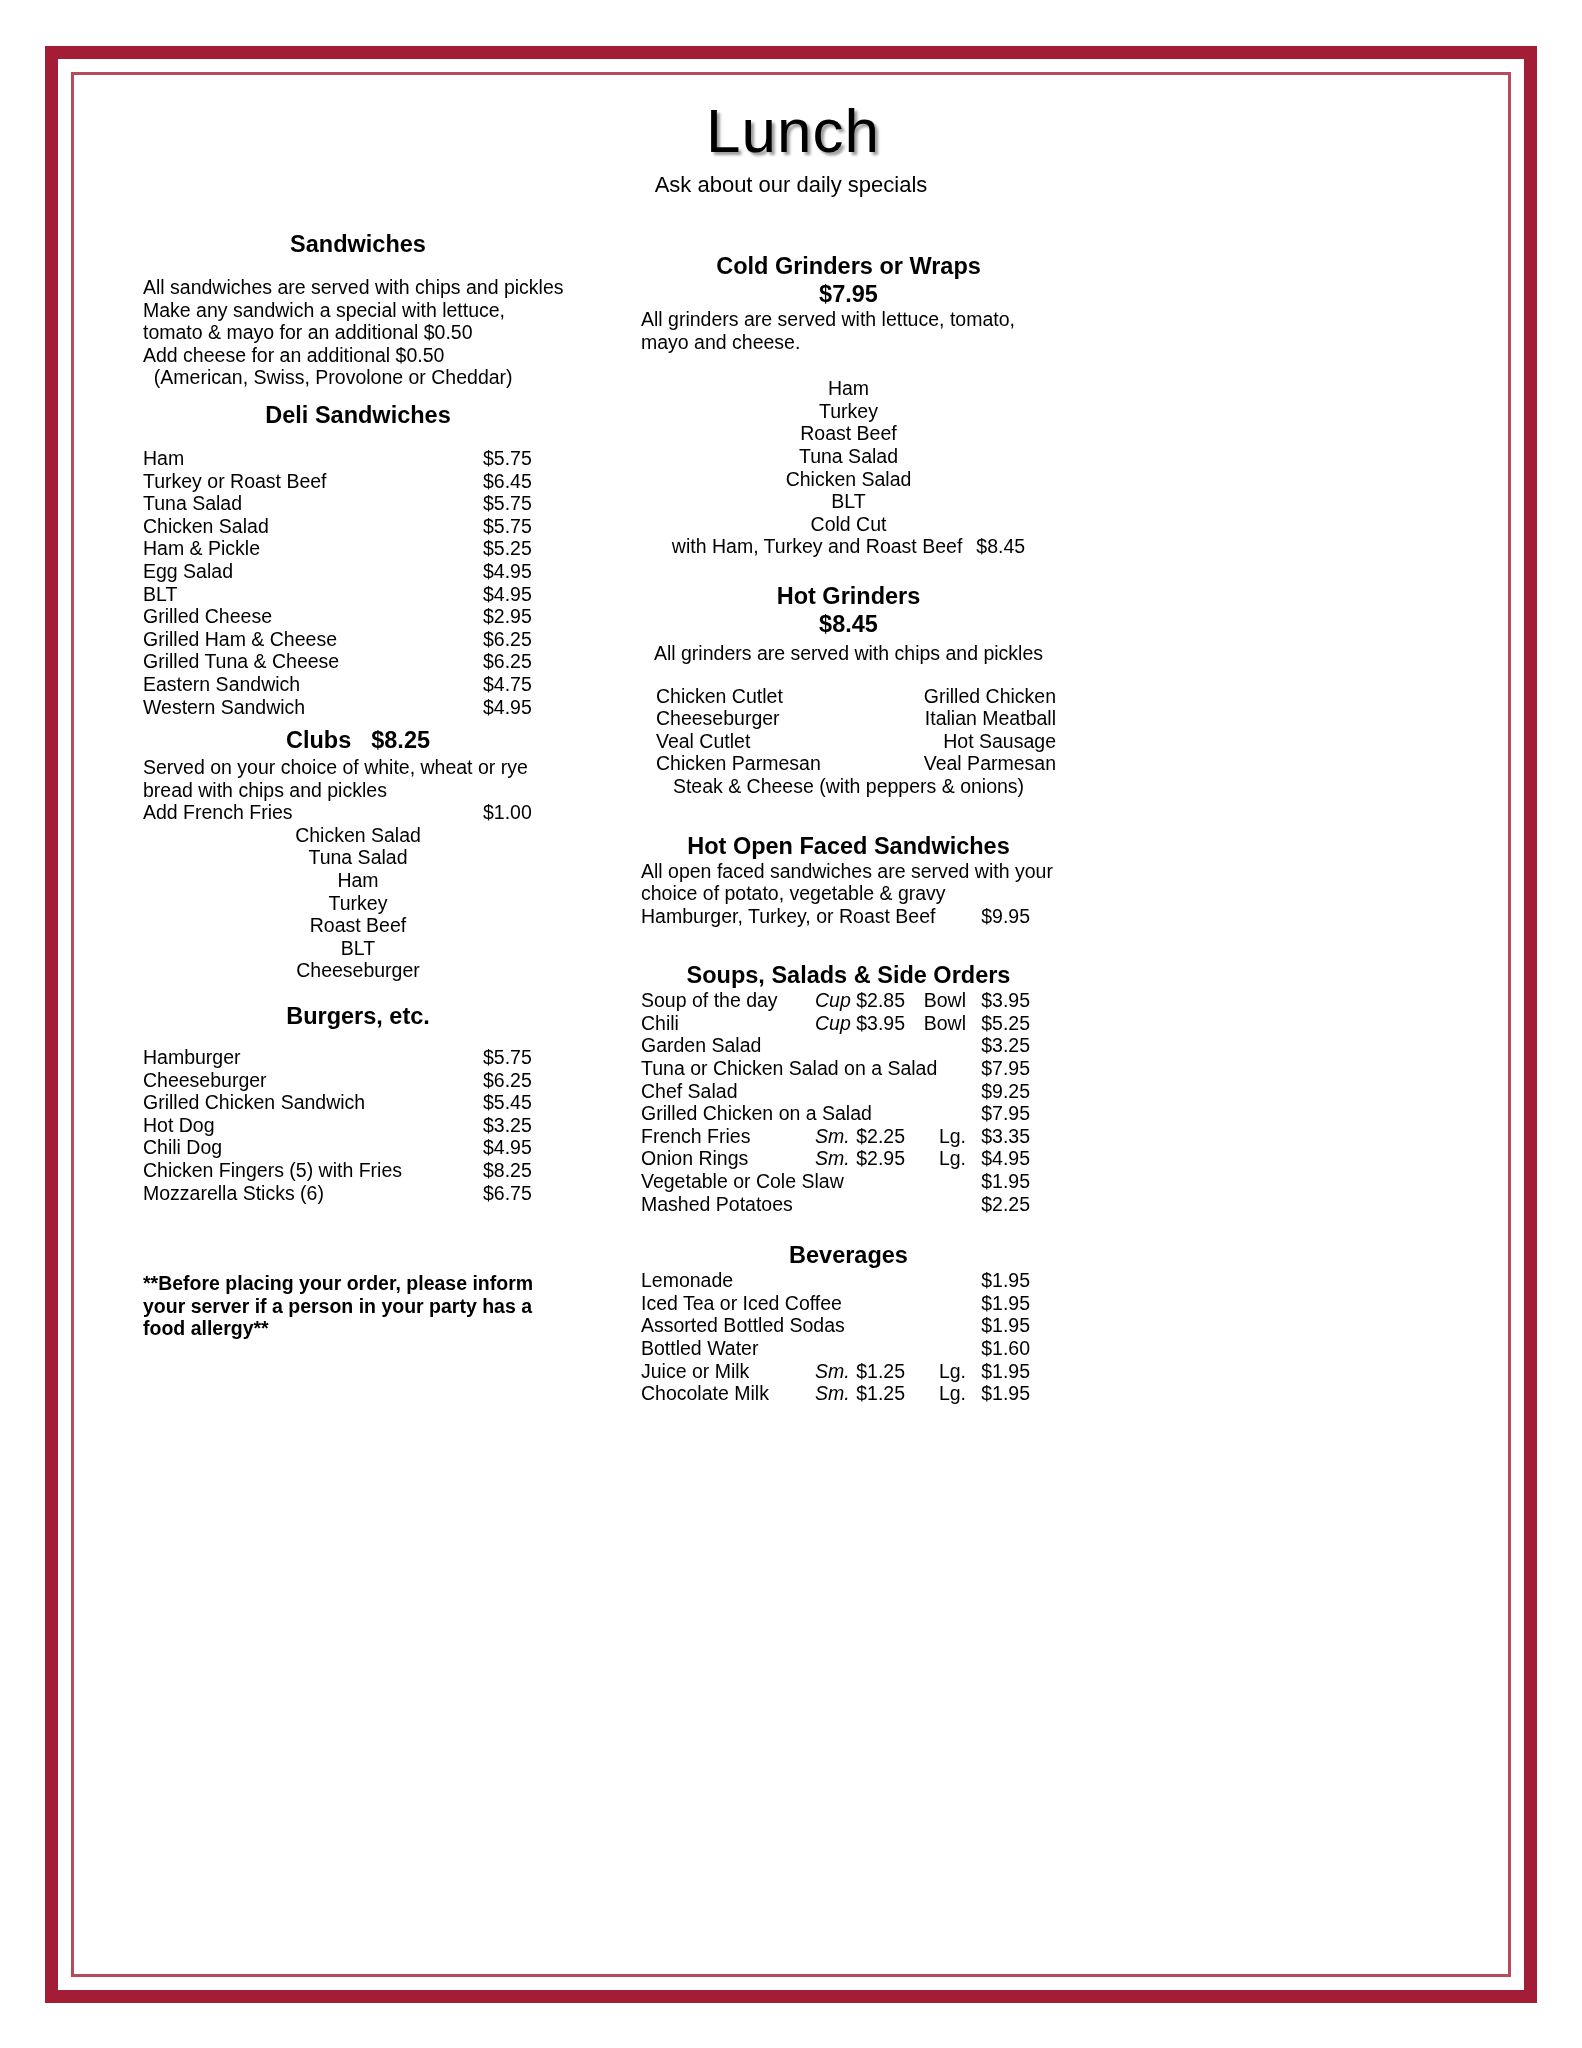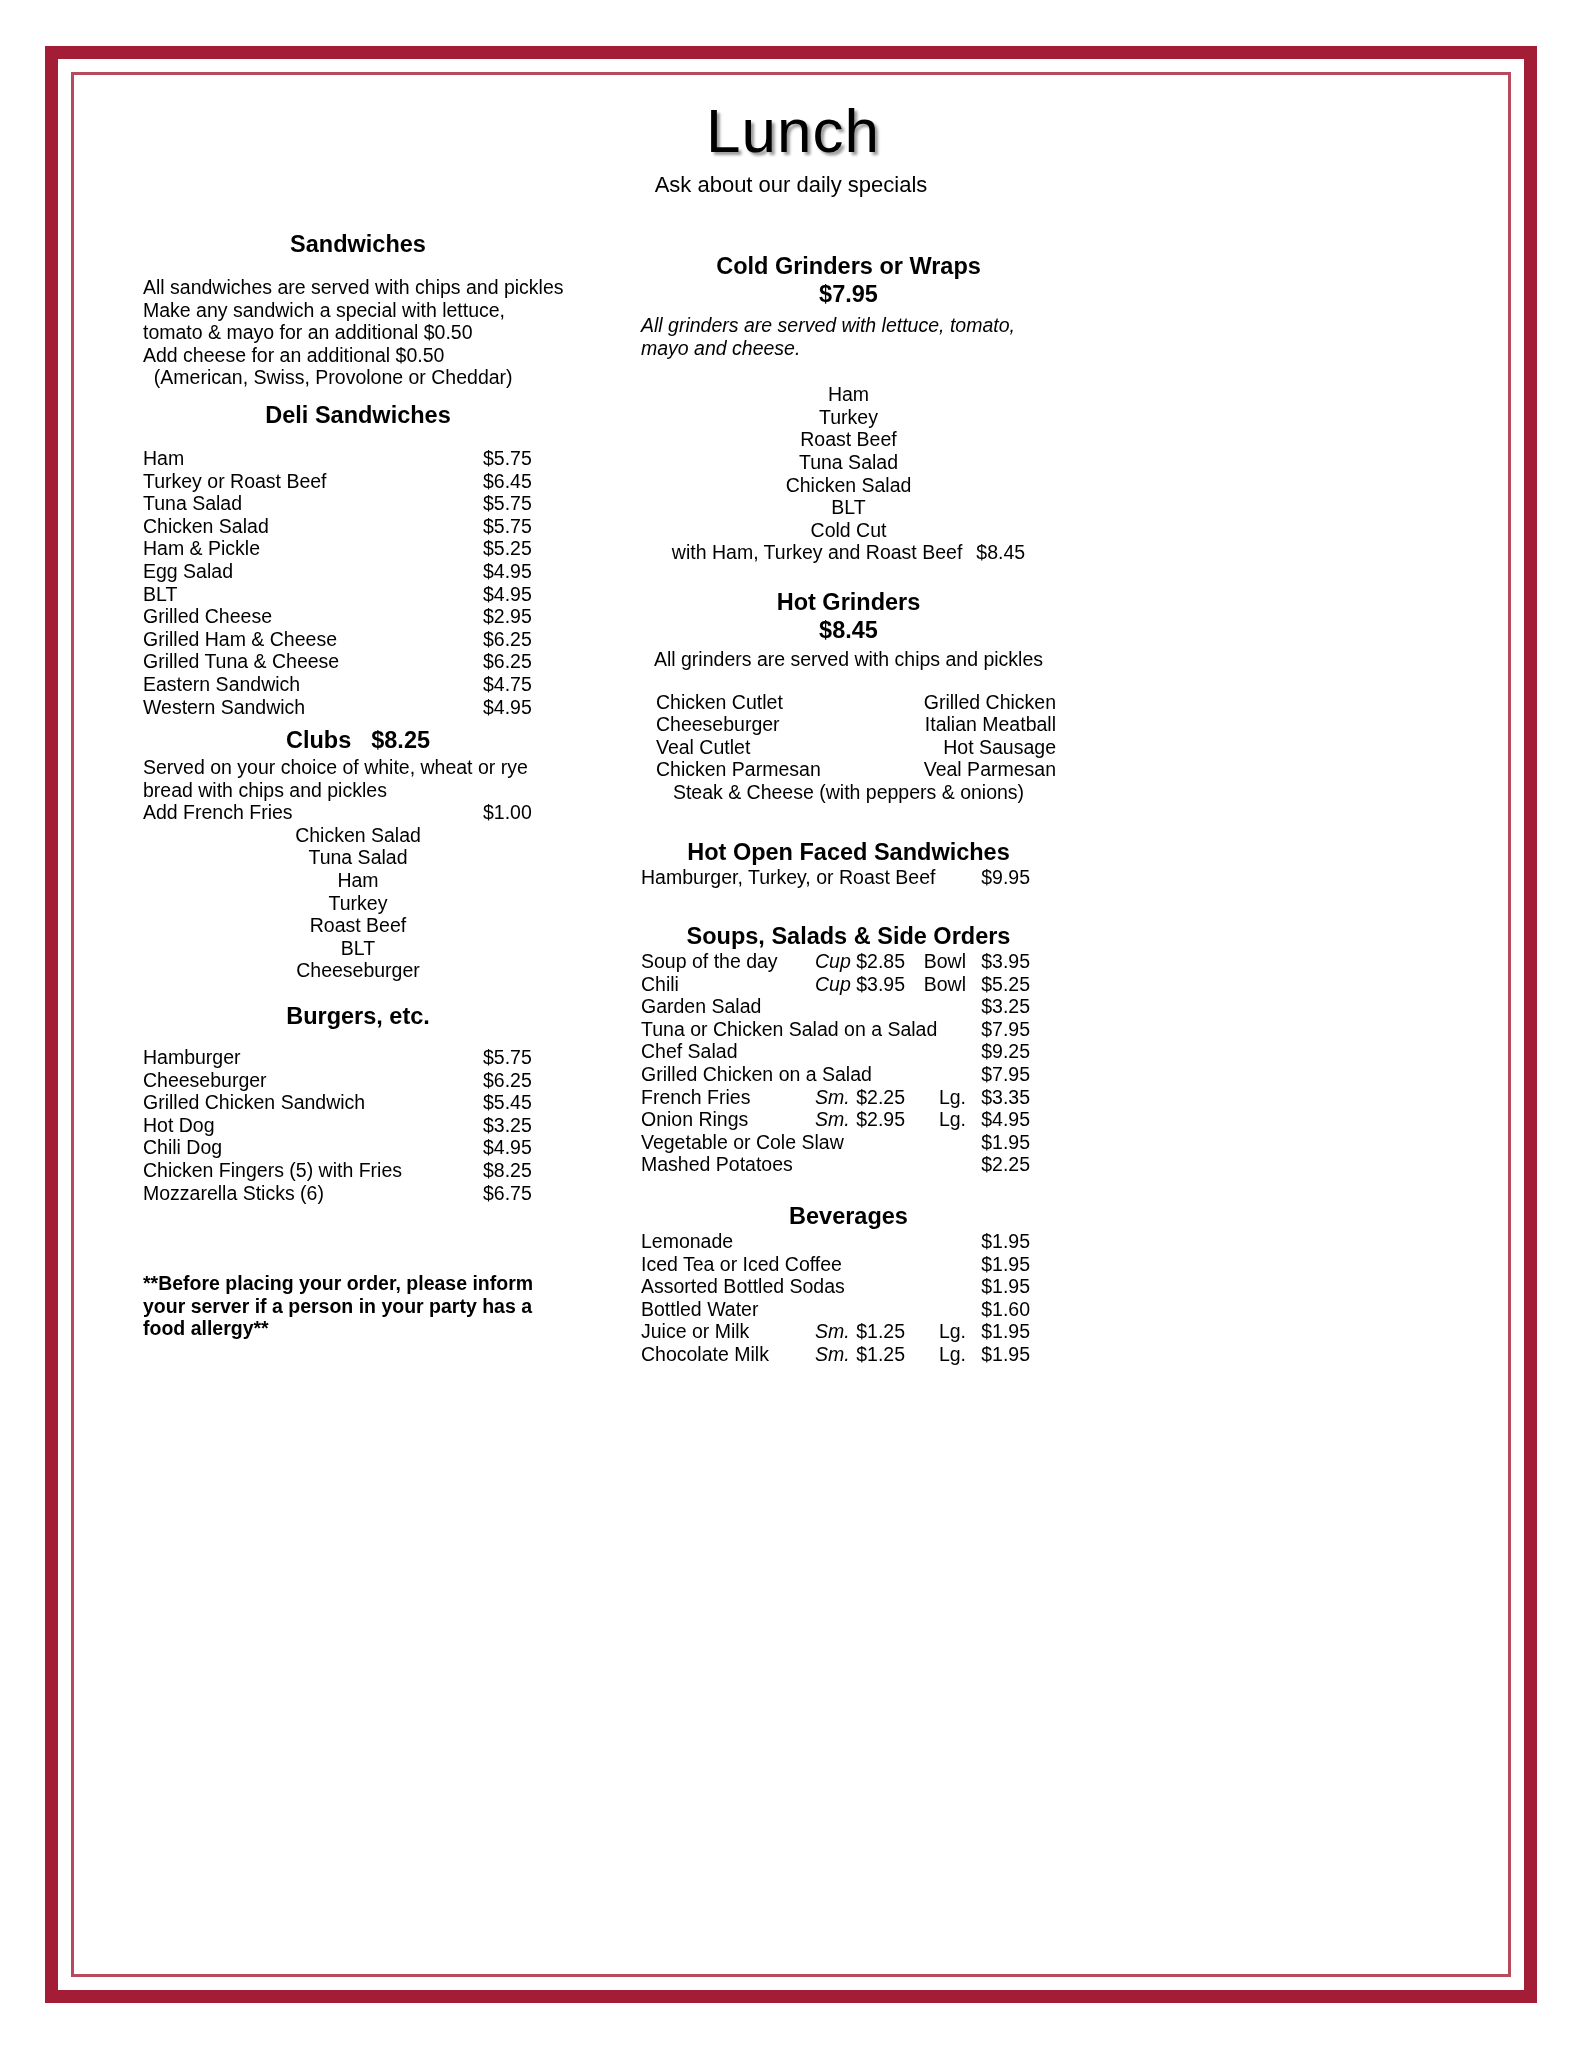--- a/index.html
+++ b/index.html
@@ -26,21 +26,21 @@
     position:absolute; left:0; right:0; top:174px;
     text-align:center; font-size:22px;
   }
   .lcol { position:absolute; left:143px; top:230px; width:540px; }
   .rcol { position:absolute; left:641px; top:252px; width:415px; }
   .h { font-weight:bold; font-size:23.5px; line-height:28px; text-align:center; }
   .lh { width:430px; }
   .rh { width:100%;text-align:center; }
   .hgap { margin-left:20px; }
   .line { white-space:pre; }
-  .mt4 {margin-top:4px;} .mt6 {margin-top:6px;font-style:italic;} .mt8 {margin-top:8px;}
+  .mt4 {margin-top:4px;} .mt6 {} .mt8 {margin-top:8px;}
   .mt12 {margin-top:12px;} .mt20 {margin-top:20px;} .mt22 {margin-top:34px;}
   .mt24 {margin-top:24px;} .mt26 {margin-top:26px;} .mt68 {margin-top:68px;}
   .mb2 {margin-bottom:2px;} .mb16 {margin-bottom:16px;} .mb18 {margin-bottom:18px;}
   
   .row { position:relative; }
   .iprice { position:absolute; left:340px; top:0; }
   
   .copt { width:430px; text-align:center; }
   .ccenter { width:100%; text-align:center; }
   .indent { padding-left:12px; }
@@ -276,20 +276,25 @@
         <div class="prow">
           <span class="pl">Chicken Parmesan</span>
           <span class="pr">Veal Parmesan</span>
         </div>
       </div>
 
     <div class="ccenter">Steak &amp; Cheese (with peppers &amp; onions)</div>
 
     <div class="h rh mt22">Hot Open Faced Sandwiches</div>
 
+    <div class="para">
+
+    <div class="line">All open faced sandwiches are served with your</div>
+        <div class="line">choice of potato, vegetable &amp; gravy</div>
+      </div>
 
     <div class="srow">
       <span class="sname">Hamburger, Turkey, or Roast Beef</span>
       <span class="sp2">$9.95</span>
     </div>
 
     <div class="h rh mt22">Soups, Salads &amp; Side Orders</div>
 
     <div>
 

